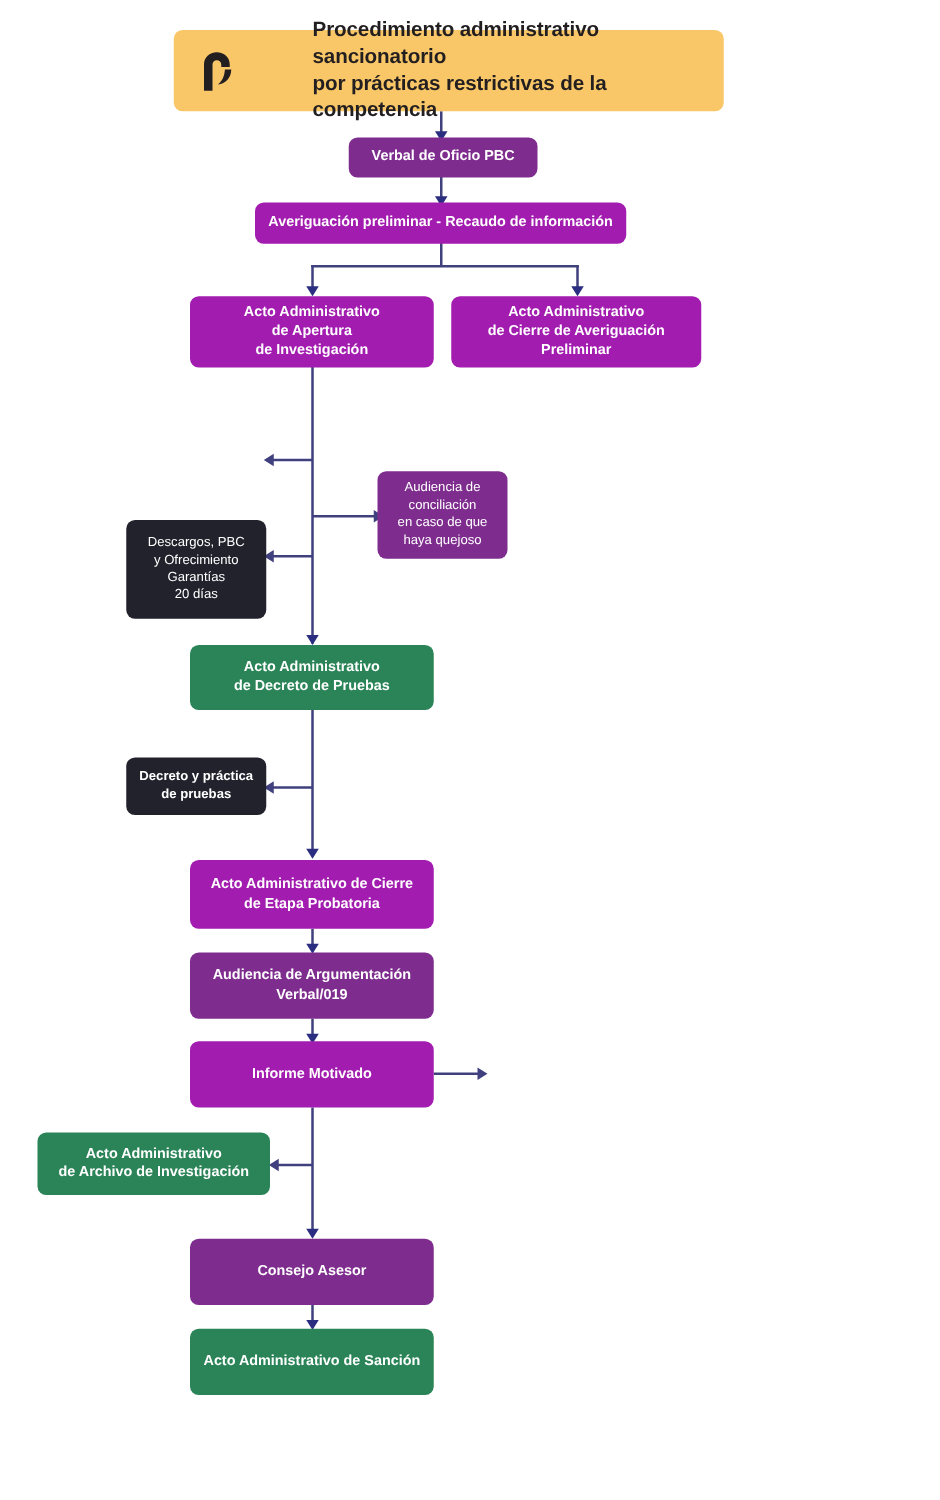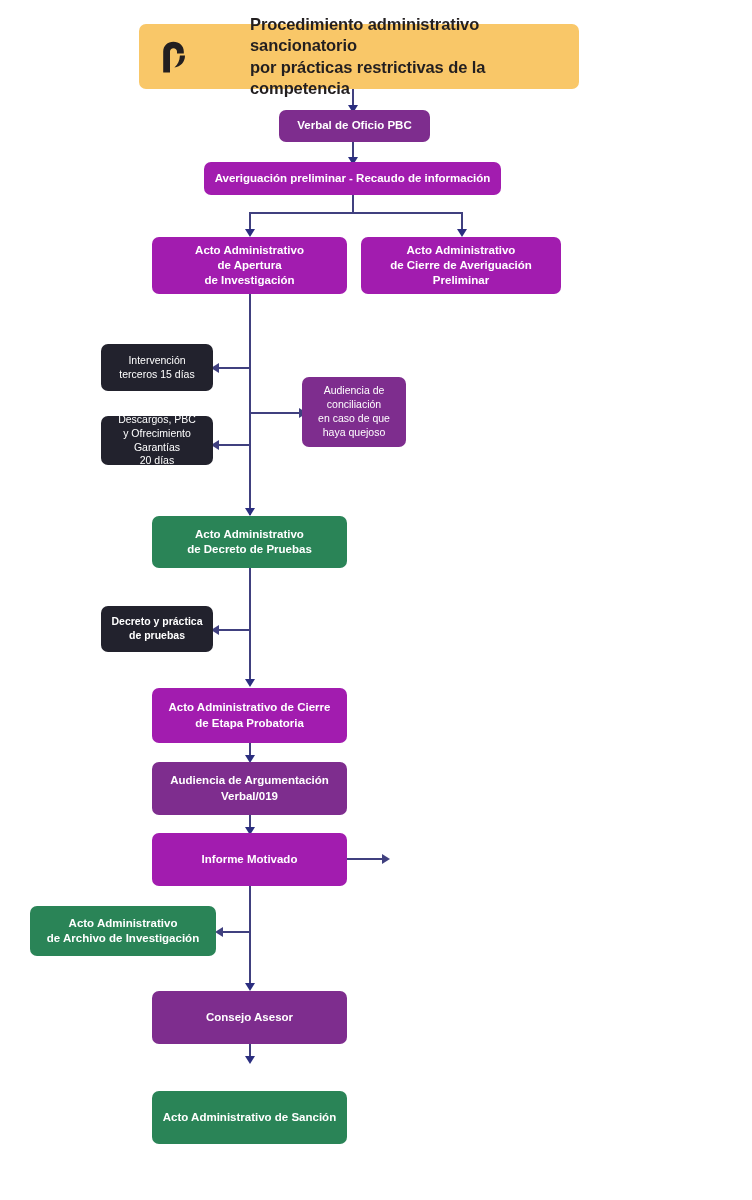--- a/index.html
+++ b/index.html
@@ -173,26 +173,22 @@
 de Apertura
 de Investigación</span>
   </div>
 
   <div class="node c-navy bold" style="left:361px; top:237px; width:200px; height:57px; font-size:11.5px;">
     <span class="label">Acto Administrativo
 de Cierre de Averiguación
 Preliminar</span>
   </div>
 
-  <div class="node c-dark normal" style="left:101px; top:344px; width:112px; height:47px; font-size:10.5px;">
-    <span class="label">Intervención
-terceros 15 días</span>
-  </div>
-
-  <div class="node c-dark normal" style="left:101px; top:416px; width:112px; height:49px; font-size:10.5px;">
+
+  <div class="node c-dark normal" style="left:101px; top:416px; width:112px; height:79px; font-size:10.5px;">
     <span class="label">Descargos, PBC
 y Ofrecimiento
 Garantías
 20 días</span>
   </div>
 
   <div class="node c-purple normal" style="left:302px; top:377px; width:104px; height:70px; font-size:10.5px;">
     <span class="label">Audiencia de
 conciliación
 en caso de que
@@ -226,17 +222,17 @@
 
   <div class="node c-green bold" style="left:30px; top:906px; width:186px; height:50px; font-size:11.5px;">
     <span class="label">Acto Administrativo
 de Archivo de Investigación</span>
   </div>
 
   <div class="node c-purple bold" style="left:152px; top:991px; width:195px; height:53px; font-size:11.5px;">
     <span class="label">Consejo Asesor</span>
   </div>
 
-  <div class="node c-green bold" style="left:152px; top:1063px; width:195px; height:53px; font-size:11.5px;margin-top:28px;">
+  <div class="node c-green bold" style="left:152px; top:1063px; width:195px; height:53px; font-size:11.5px;">
     <span class="label">Acto Administrativo de Sanción</span>
   </div>
 
 </div>
 
 </body></html>

